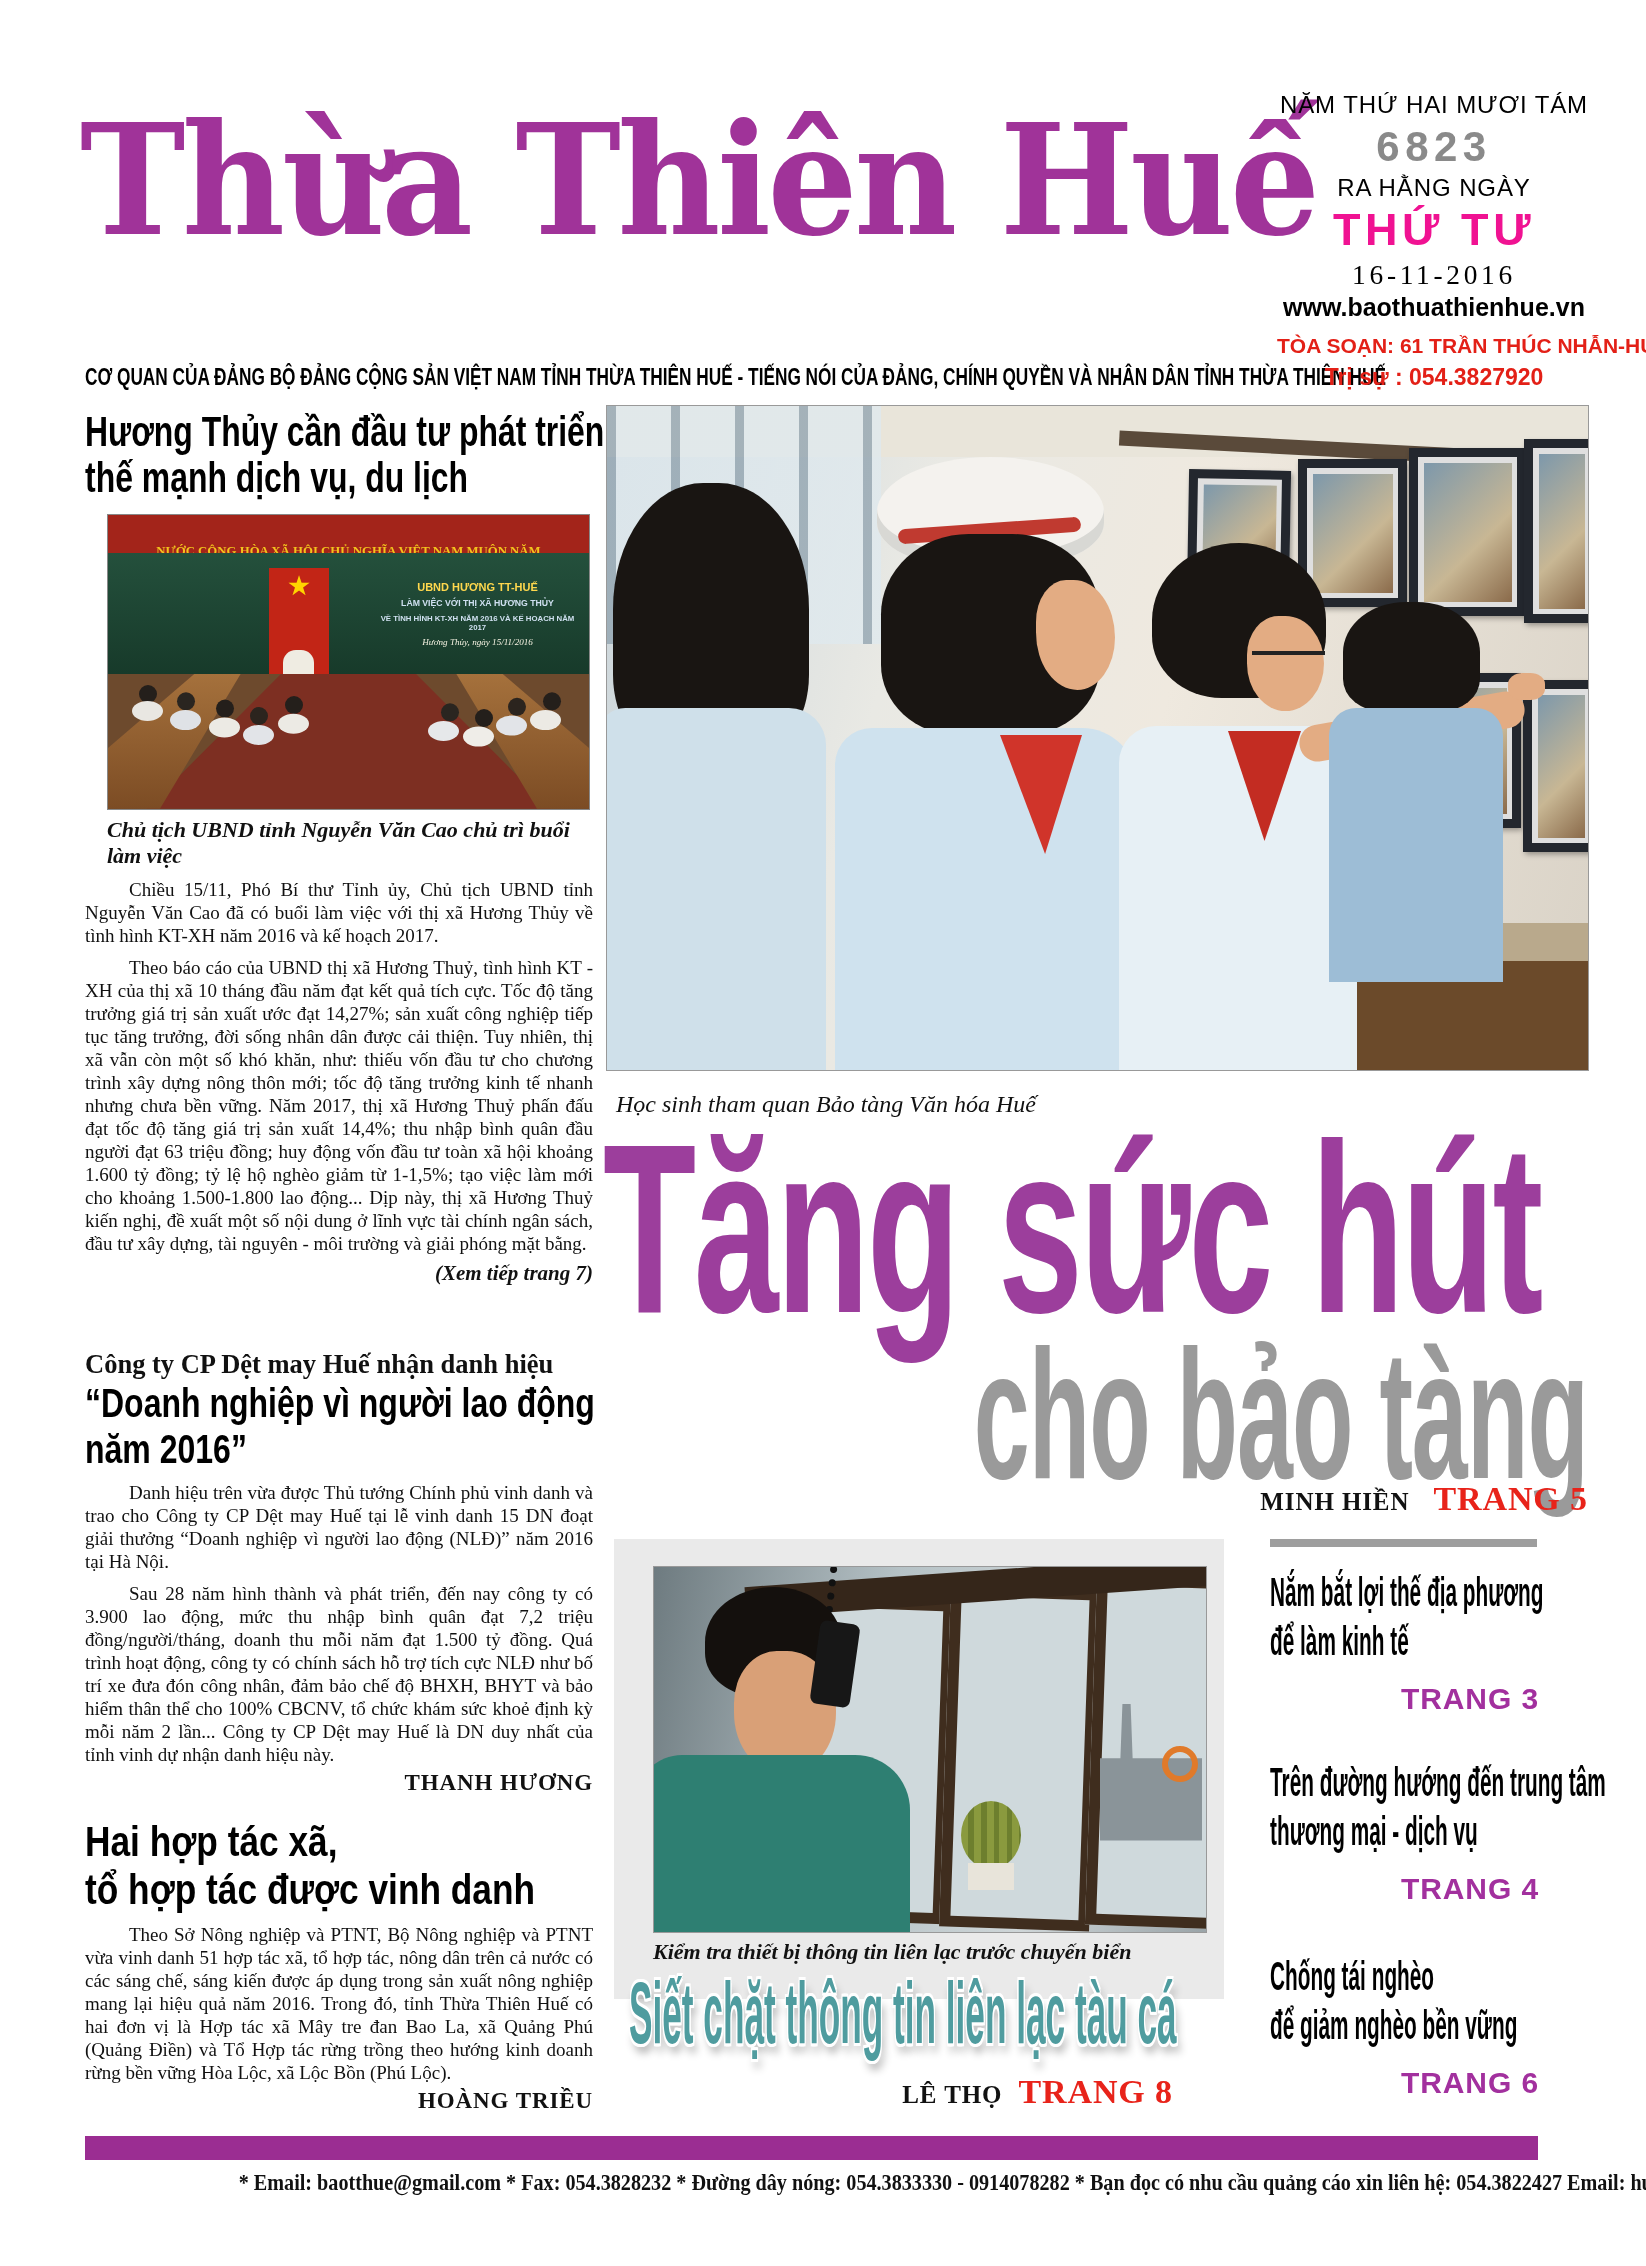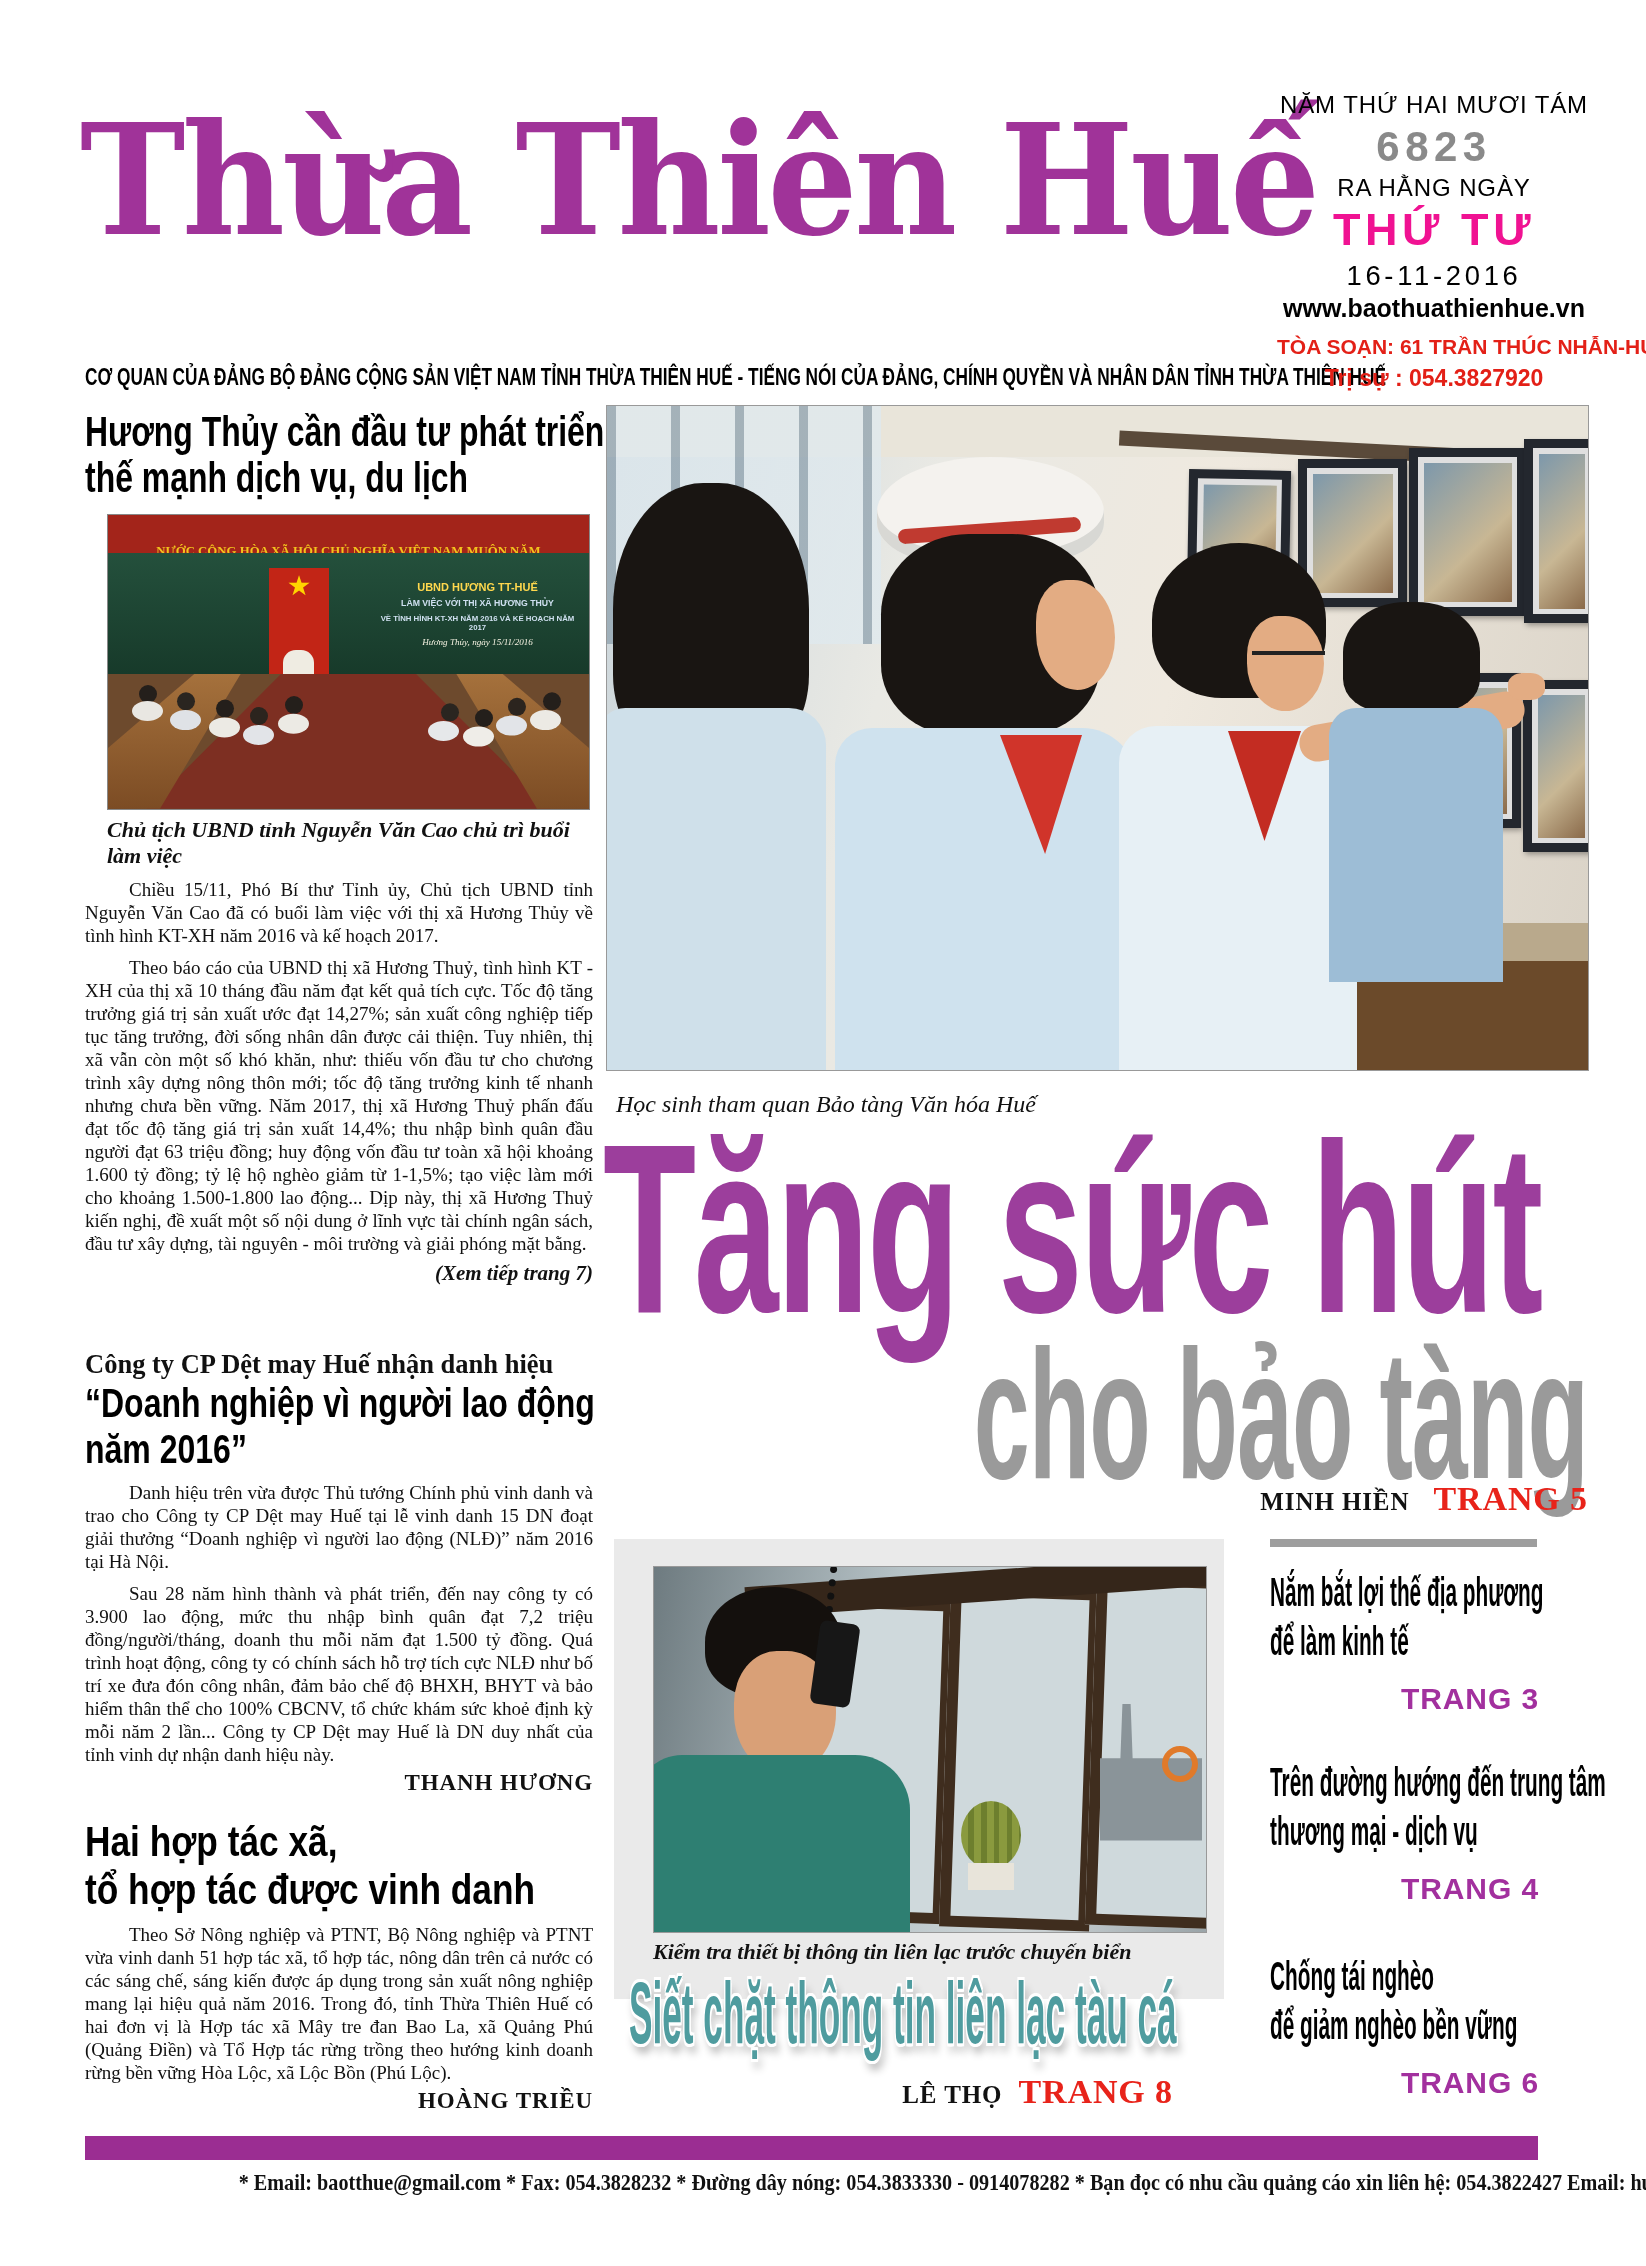--- a/index.html
+++ b/index.html
@@ -11,21 +11,21 @@
     font-size:154px;line-height:1.2;color:#A03399;white-space:nowrap;letter-spacing:-3.7px;
     transform:scaleX(.92);transform-origin:left top;}
   .tagline{position:absolute;left:85px;top:364px;font-family:"Liberation Sans",sans-serif;font-weight:bold;
     font-size:23px;white-space:nowrap;transform:scaleX(.75);transform-origin:left top;color:#000;}
   .info-box{position:absolute;left:1277px;top:91px;width:314px;text-align:center;
     font-family:"Liberation Sans",sans-serif;color:#000;}
   .info-year{font-size:24px;letter-spacing:0.9px;}
   .info-issue{font-size:42px;font-weight:bold;color:#8A8A8A;letter-spacing:5.5px;margin-top:3.7px;}
   .info-freq{font-size:24px;margin-top:3.7px;letter-spacing:0.9px;}
   .info-weekday{font-size:45px;font-weight:bold;color:#F01292;letter-spacing:4.6px;margin-top:1.8px;}
-  .info-date{font-size:27.4px;margin-top:3.7px;letter-spacing:3.7px;}
+  .info-date{font-size:27.4px;margin-top:3.7px;letter-spacing:3.7px;font-family:Liberation Serif, serif;}
   .info-web{font-size:25px;font-weight:bold;margin-top:1.8px;}
   .info-address{font-size:21px;font-weight:bold;color:#E32017;margin-top:12.8px;white-space:nowrap;}
   .info-phone{font-size:23px;font-weight:bold;color:#E32017;margin-top:5.5px;}
 
   
   .h-cond{font-family:"Liberation Sans",sans-serif;font-weight:bold;white-space:nowrap;
     transform-origin:left top;color:#000;}
   .bodyp{font-size:19px;line-height:23px;text-align:justify;text-indent:44px;margin:9.1px 0 0 0;}
   .byline{font-weight:bold;font-size:23px;text-align:right;margin-top:3.7px;letter-spacing:0.9px;}
   .caption{font-style:italic;font-weight:bold;font-size:22px;}

